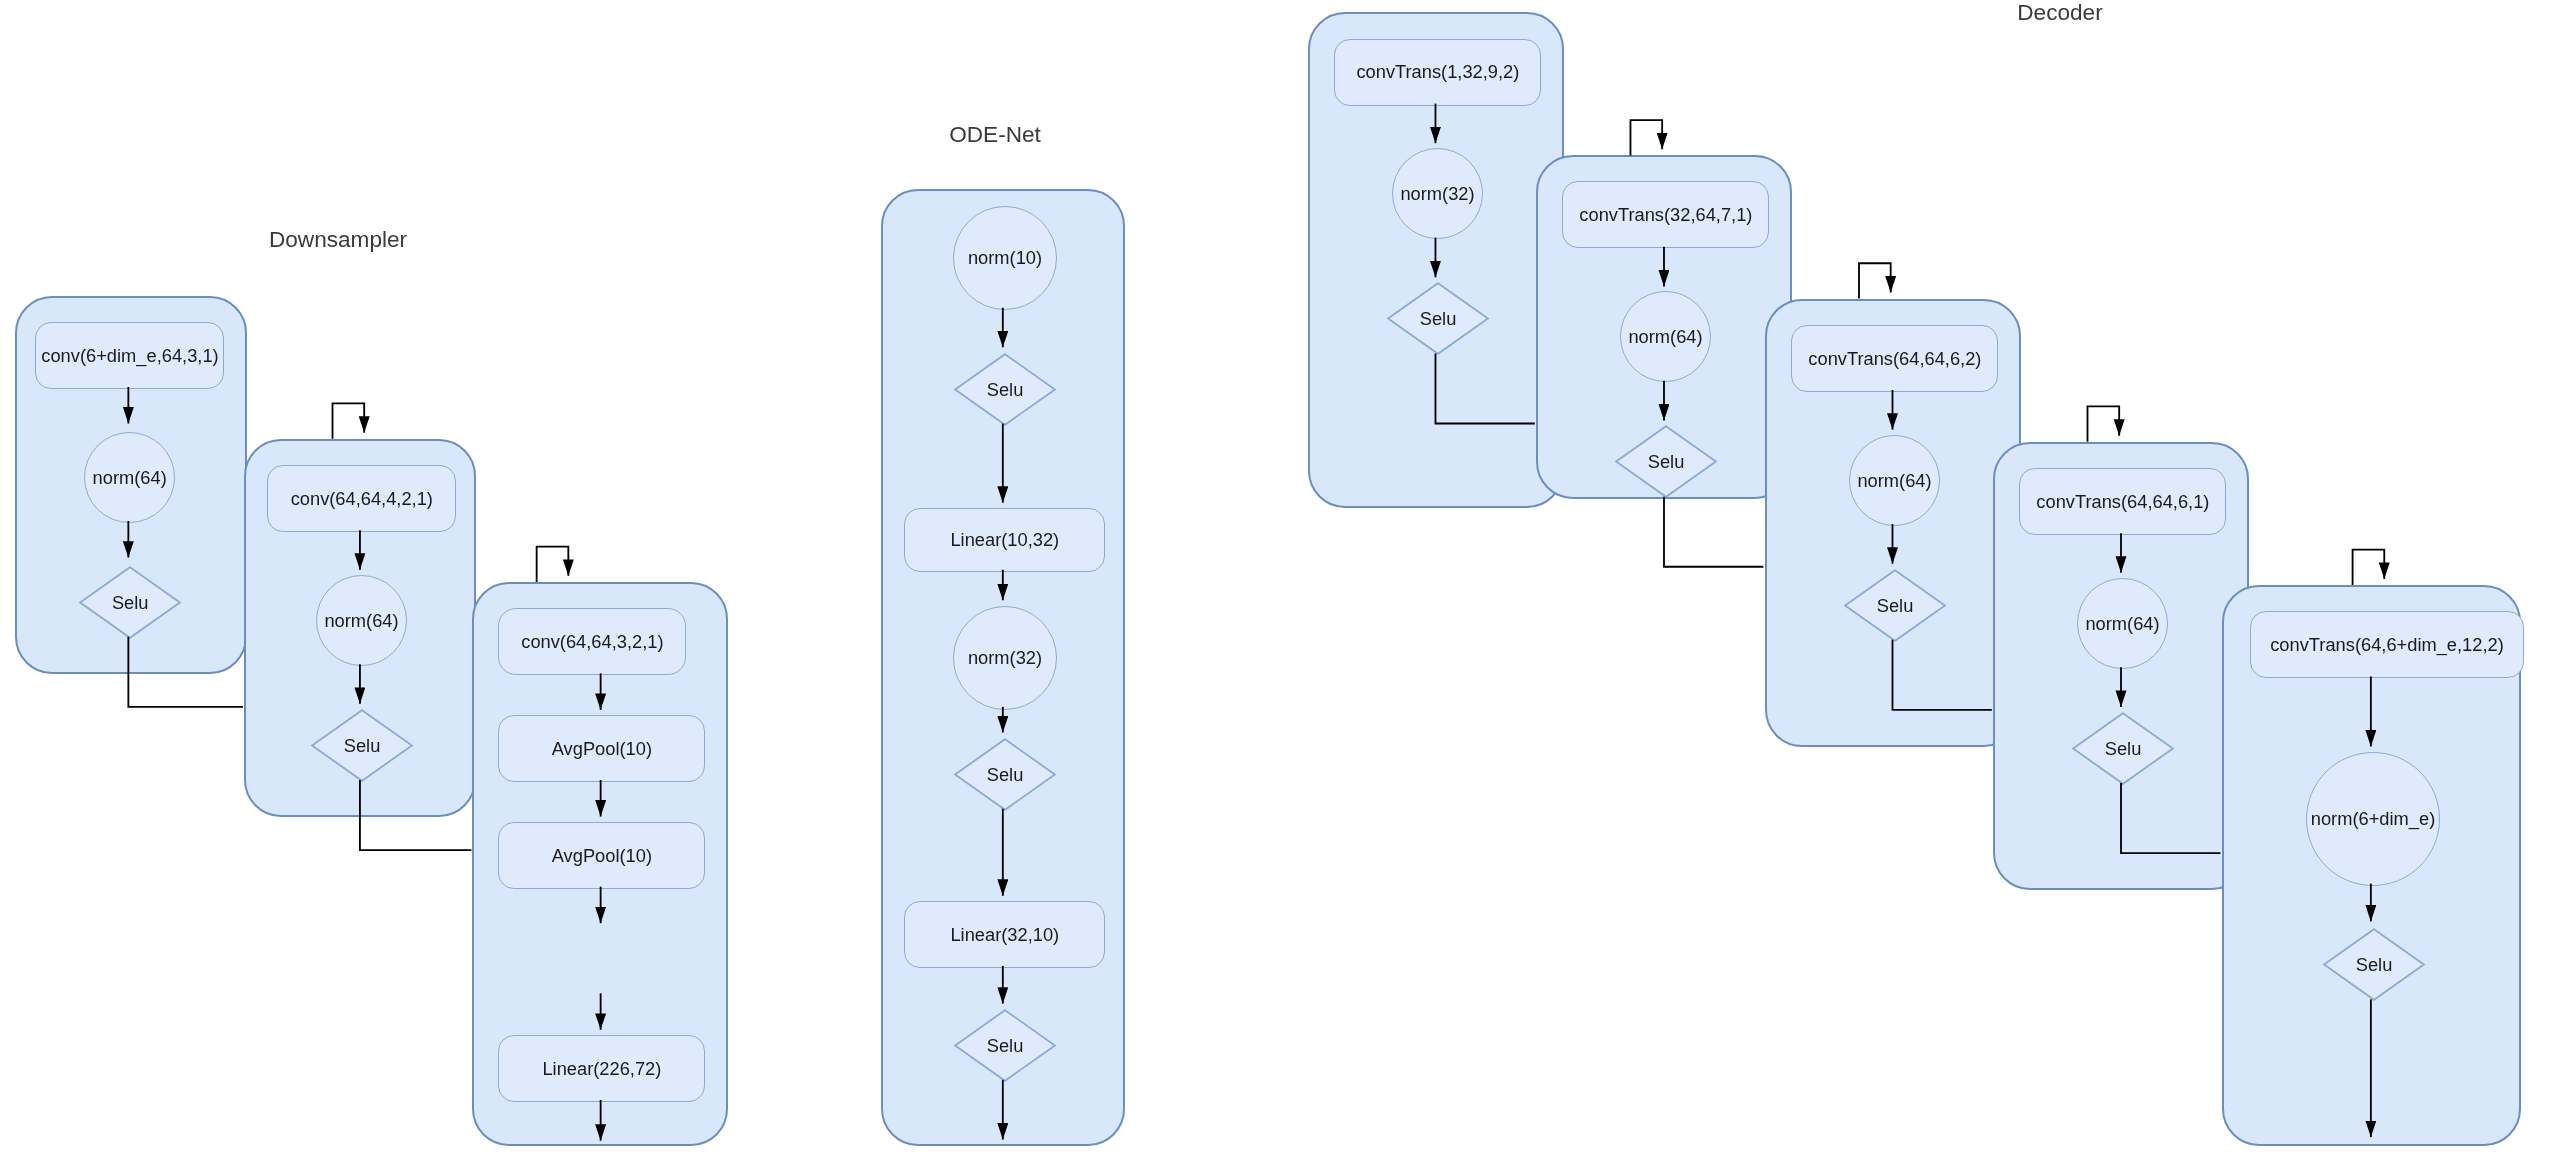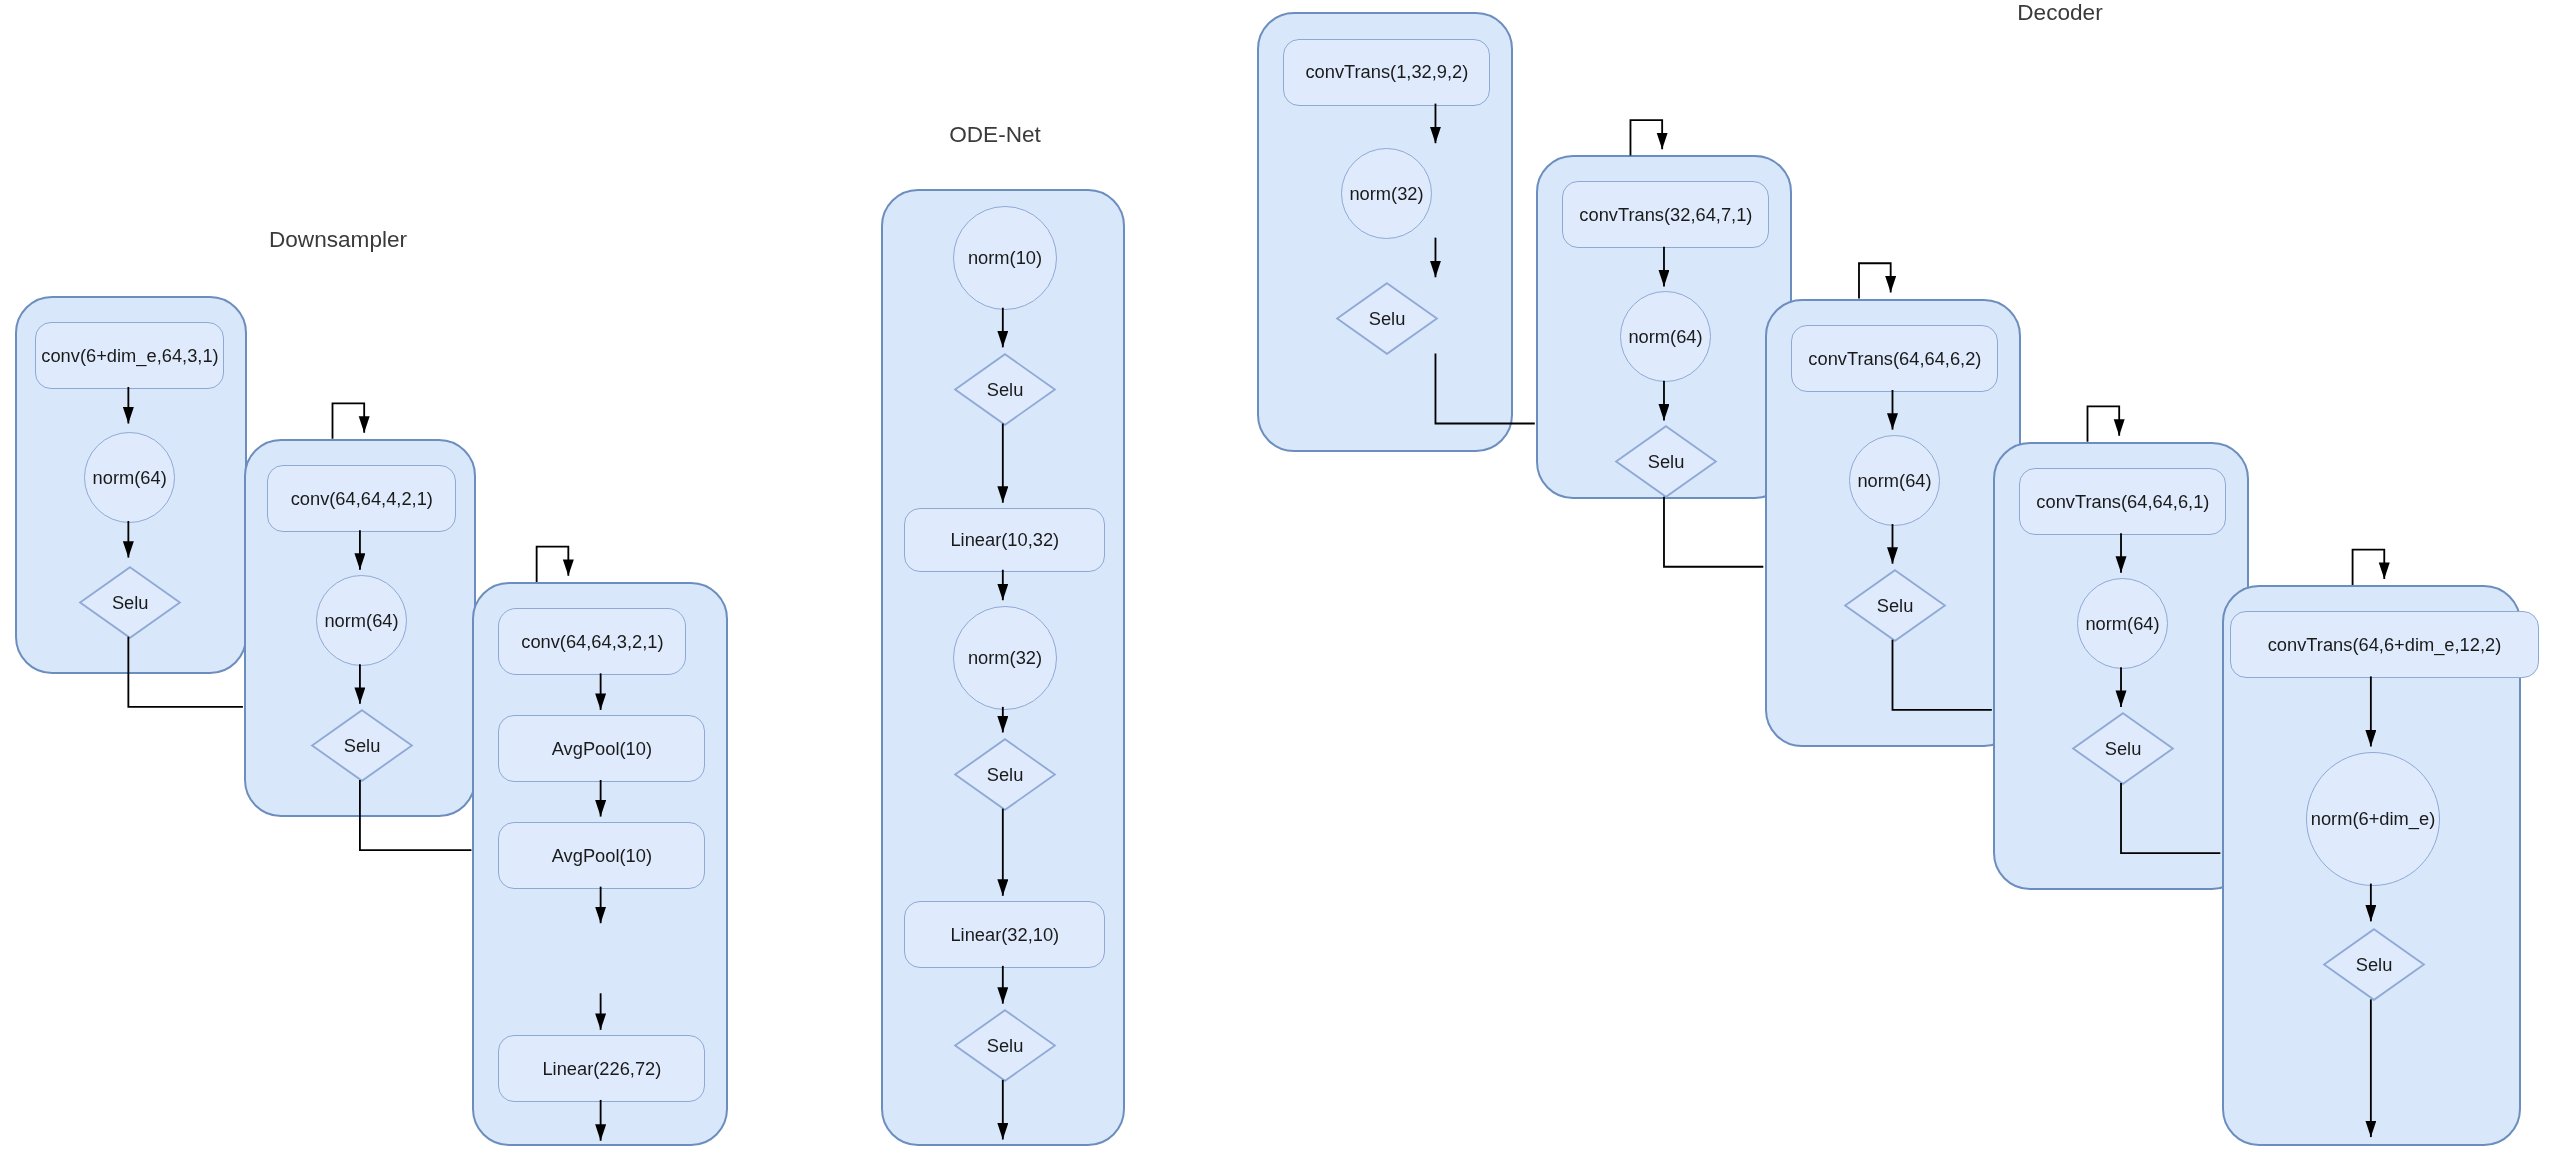--- a/index.html
+++ b/index.html
@@ -101,21 +101,21 @@
       <span>Linear(32,10)</span>
     </div>
     <div class="node node-diamond" style="left:70px;top:818px;width:104px;height:73px;">
       <svg viewBox="0 0 170 120">
           <polygon points="85,2 167,60 85,118 3,60" fill="var(--node_fill)" stroke="var(--node_stroke)" stroke-width="3"></polygon>
         </svg>
       <span class="dlabel">Selu</span>
     </div>
   </div>
 
-  <div class="card" style="left:1257px;top:12.2px;width:256px;height:440px;">
+  <div class="card" style="left:1308px;top:12.2px;width:256px;height:496px;">
     <div class="node node-rect" style="left:24.4px;top:24.4px;width:207px;height:67px;">
       <span>convTrans(1,32,9,2)</span>
     </div>
     <div class="node node-circle" style="left:82px;top:134px;width:91px;height:91px;">
       <span>norm(32)</span>
     </div>
     <div class="node node-diamond" style="left:76px;top:268px;width:104px;height:73px;">
       <svg viewBox="0 0 170 120">
           <polygon points="85,2 167,60 85,118 3,60" fill="var(--node_fill)" stroke="var(--node_stroke)" stroke-width="3"></polygon>
         </svg>
@@ -162,21 +162,21 @@
     </div>
     <div class="node node-diamond" style="left:76px;top:268px;width:104px;height:73px;">
       <svg viewBox="0 0 170 120">
           <polygon points="85,2 167,60 85,118 3,60" fill="var(--node_fill)" stroke="var(--node_stroke)" stroke-width="3"></polygon>
         </svg>
       <span class="dlabel">Selu</span>
     </div>
   </div>
 
   <div class="card" style="left:2222px;top:585px;width:299px;height:561px;">
-    <div class="node node-rect" style="left:6px;top:24.4px;width:309px;height:67px;text-align:right;">
+    <div class="node node-rect" style="left:26px;top:24.4px;width:274px;height:67px;text-align:right;">
       <span>convTrans(64,6+dim_e,12,2)</span>
     </div>
     <div class="node node-circle" style="left:82px;top:165px;width:134px;height:134px;">
       <span>norm(6+dim_e)</span>
     </div>
     <div class="node node-diamond" style="left:98px;top:341px;width:104px;height:73px;">
       <svg viewBox="0 0 170 120">
           <polygon points="85,2 167,60 85,118 3,60" fill="var(--node_fill)" stroke="var(--node_stroke)" stroke-width="3"></polygon>
         </svg>
       <span class="dlabel">Selu</span>

